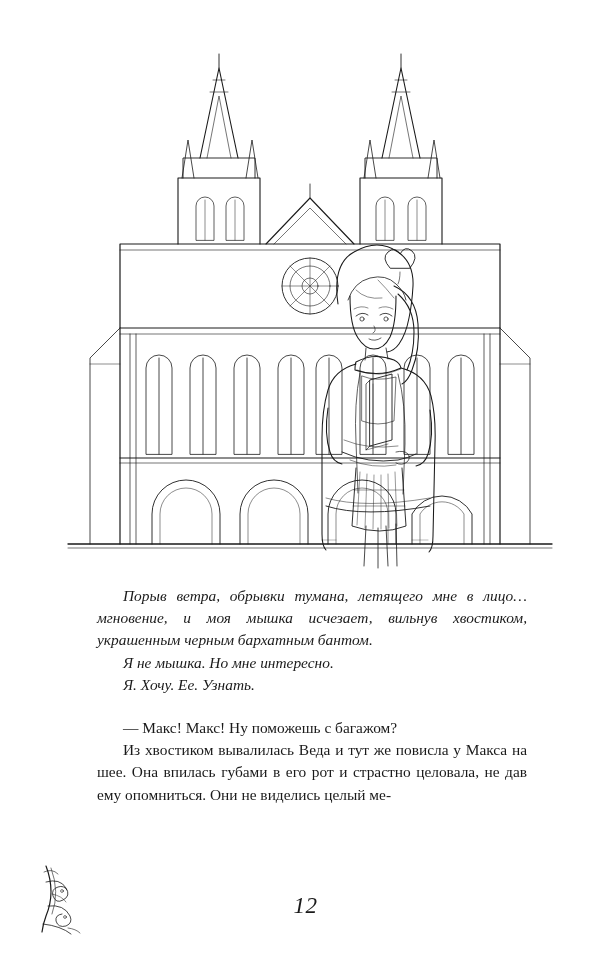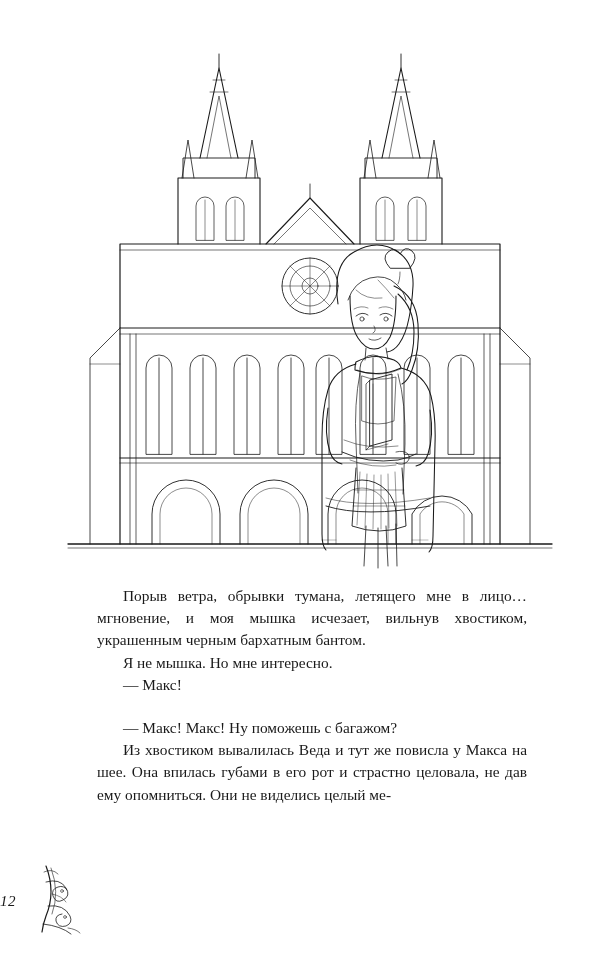--- a/index.html
+++ b/index.html
@@ -42,31 +42,33 @@
   }
   .para {
     margin: 0;
     font-size: 15.4px;
     line-height: 22.2px;
     text-align: justify;
     text-indent: 26px;
     hyphens: manual;
   }
   .para.italic {
+    font-style: italic;
   }
   .gap {
     height: 21px;
   }
   
   .folio {
     position: absolute;
     left: 0;
     right: 0;
     top: 893px;
-    font-size: 15px;
+    text-align: center;
+    font-size: 23px;
     font-style: italic;
     font-family: "Liberation Serif", serif;
     letter-spacing: 0.5px;
   }
   
   .ornament {
     position: absolute;
     left: 38px;
     top: 862px;
     width: 74px;
@@ -258,21 +260,21 @@
           <line x1="262" y1="512" x2="276" y2="512"></line>
           <line x1="352" y1="512" x2="368" y2="512"></line>
         </g>
       </g>
     </svg>
   </div>
 
   <div class="textblock">
     <p class="para italic">Порыв ветра, обрывки тумана, летящего мне в лицо… мгновение, и моя мышка исчезает, вильнув хвостиком, украшенным черным бархатным бантом.</p>
     <p class="para italic">Я не мышка. Но мне интересно.</p>
-    <p class="para italic">— Макс!</p>
+    <p class="para italic">Я. Хочу. Ее. Узнать.</p>
     <div class="gap"></div>
     <p class="para">— Макс! Макс! Ну поможешь с багажом?</p>
     <p class="para">Из хвостиком вывалилась Веда и тут же повисла у Макса на шее. Она впилась губами в его рот и страстно целовала, не дав ему опомниться. Они не виделись целый ме-</p>
   </div>
 
   <div class="ornament">
     <svg viewBox="0 0 74 74" xmlns="http://www.w3.org/2000/svg">
       <g fill="none" stroke="#1a1a1a" stroke-width="1" stroke-linecap="round">
         <path d="M8 4 q10 26 0 50 q-3 8 -4 16" stroke-width="1.2"></path>
         <path d="M13 6 q9 24 1 46" stroke-width="0.6"></path>

